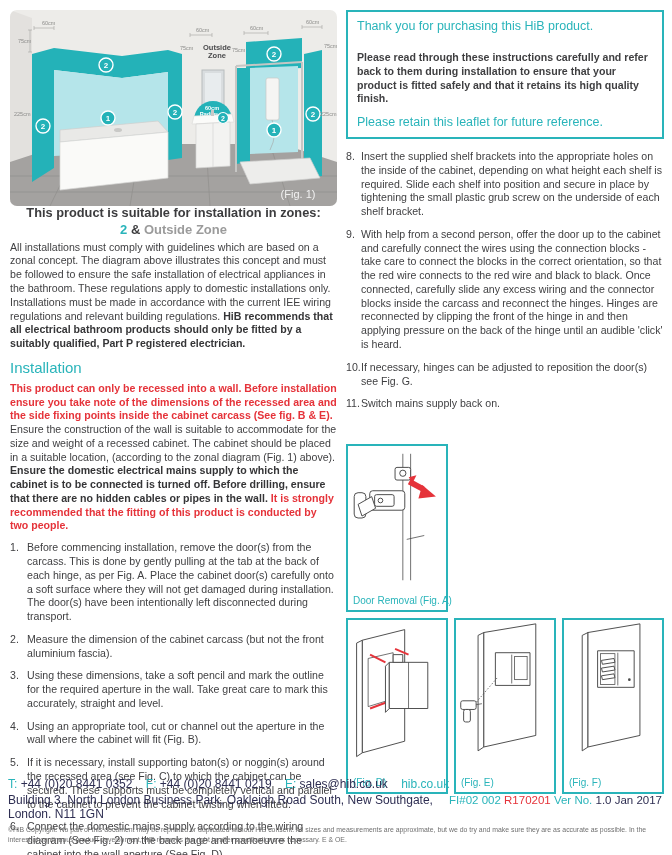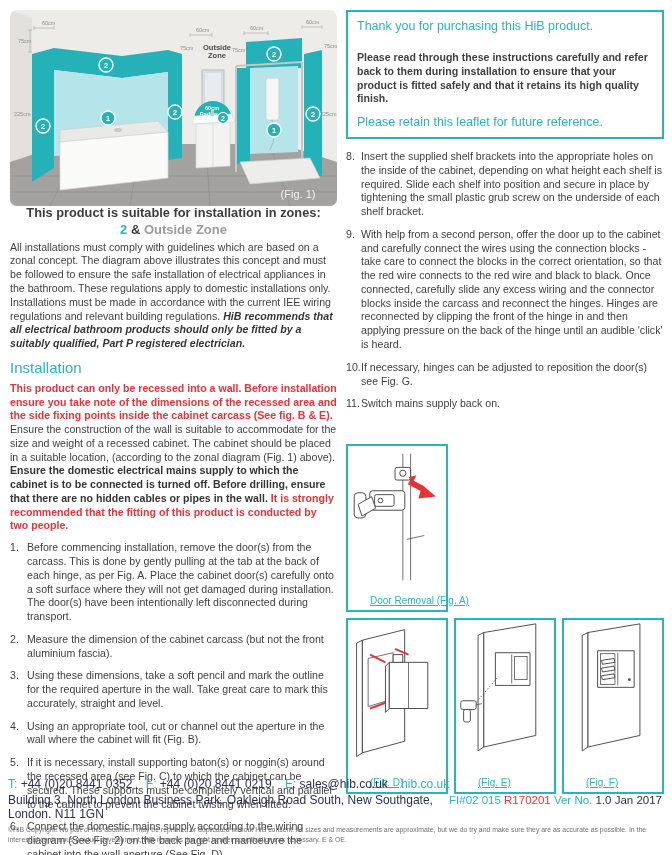--- a/index.html
+++ b/index.html
@@ -12,21 +12,21 @@
   :root { }
 
   
   .photo { width:327px; height:196px; border-radius:7px; overflow:hidden; display:block; }
   .zones-head { text-align:center; font-size:12.8px; font-weight:bold; color:#3c3c3e; line-height:1.15; }
   .zones-sub { text-align:center; font-size:13px; font-weight:bold; margin-top:1px; }
   .zones-sub .znum { color:#29b4ba; }
   .zones-sub .zamp { color:#3c3c3e; }
   .zones-sub .zname { color:#9b9b9b; }
   .body-p { margin-top:4px; font-size:10.6px; line-height:1.3; color:#3f3f41; }
-  .body-p b { color:#353537;font-style:italic; }
+  .body-p b { color:#353537; }
   .inst-head { margin-top:8px; font-size:15px; color:#29b4ba; }
   .inst-p { margin-top:6px; font-size:10.6px; line-height:1.3; color:#3f3f41; }
   .inst-p .rb { color:#e5333a; font-weight:bold; }
   .inst-p .bb { color:#353537; font-weight:bold; }
   .steps { margin-top:8px; }
   .step { display:flex; margin-bottom:9px; font-size:10.6px; line-height:1.3; color:#3f3f41; }
   .step .n { flex:0 0 17px; }
   .step .t { flex:1; }
 
   
@@ -34,21 +34,21 @@
   .infobox .ib-title { font-size:12.5px; color:#29b4ba; }
   .infobox .ib-body { font-size:10.6px; line-height:1.3; color:#3f3f41; font-weight:bold; margin-top:18px; }
   .infobox .ib-foot { font-size:12.5px; color:#29b4ba; margin-top:9px; }
   .steps-r { margin-top:11px; }
   .steps-r .step .n { flex:0 0 15px; }
 
   .figgrid { margin-top:33px; display:grid; grid-template-columns:1fr 1fr 1fr; gap:6px; }
   .figbox { border:2px solid #29b4ba; background:#fff; position:relative; height:168px; }
   .figgrid.row2 .figbox { height:176px; margin-top:0; }
   .figbox svg { display:block; width:100%; height:calc(100% - 20px); }
-  .figcap { position:absolute; left:22px; bottom:4px; font-size:10px; color:#29b4ba; white-space:nowrap;text-decoration:underline; }
+  .figcap { position:absolute; left:5px; bottom:4px; font-size:10px; color:#29b4ba; white-space:nowrap; }
 
   
   .footer { position:absolute; left:8px; width:654px; bottom:10px; }
   .f-line1 { font-size:12px; color:#2e2e52; }
   .f-line1 .lab { color:#29b4ba; }
   .f-line1 .sp { display:inline-block; width:10px; }
   .f-line1 .web { color:#29b4ba; }
   .f-line2 { font-size:12px; color:#2e2e52; margin-top:2px; display:flex; justify-content:space-between; align-items:baseline; }
   .f-codes { font-size:11.5px; white-space:nowrap; }
   .f-codes .c-teal { color:#29b4ba; }
@@ -341,21 +341,21 @@
       <span>+44 (0)20 8441 0352</span><span class="sp"></span>
       <span class="lab">F:</span>
       <span>+44 (0)20 8441 0219</span><span class="sp"></span>
       <span class="lab">E:</span>
       <span>sales@hib.co.uk</span><span class="sp"></span>
       <span class="web">hib.co.uk</span>
     </div>
     <div class="f-line2">
       <span>Building 3, North London Business Park, Oakleigh Road South, New Southgate, London. N11 1GN</span>
       <span class="f-codes">
-        <span class="c-teal">FI#02 015</span>
+        <span class="c-teal">FI#02 002</span>
         <span class="c-red">R170201</span>
         <span class="c-teal">Ver No.</span>
         <span class="c-dark">1.0 Jan 2017</span>
       </span>
     </div>
     <div class="f-copy">©HiB Copyright: No part of this document may be reprinted or duplicated without HiB consent. All sizes and measurements are approximate, but we do try and make sure they are as accurate as possible. In the interest of continuous product development, HiB reserves the right to alter specifications as necessary. E &amp; OE.</div>
   </div>
 </div>
 
 </body></html>

